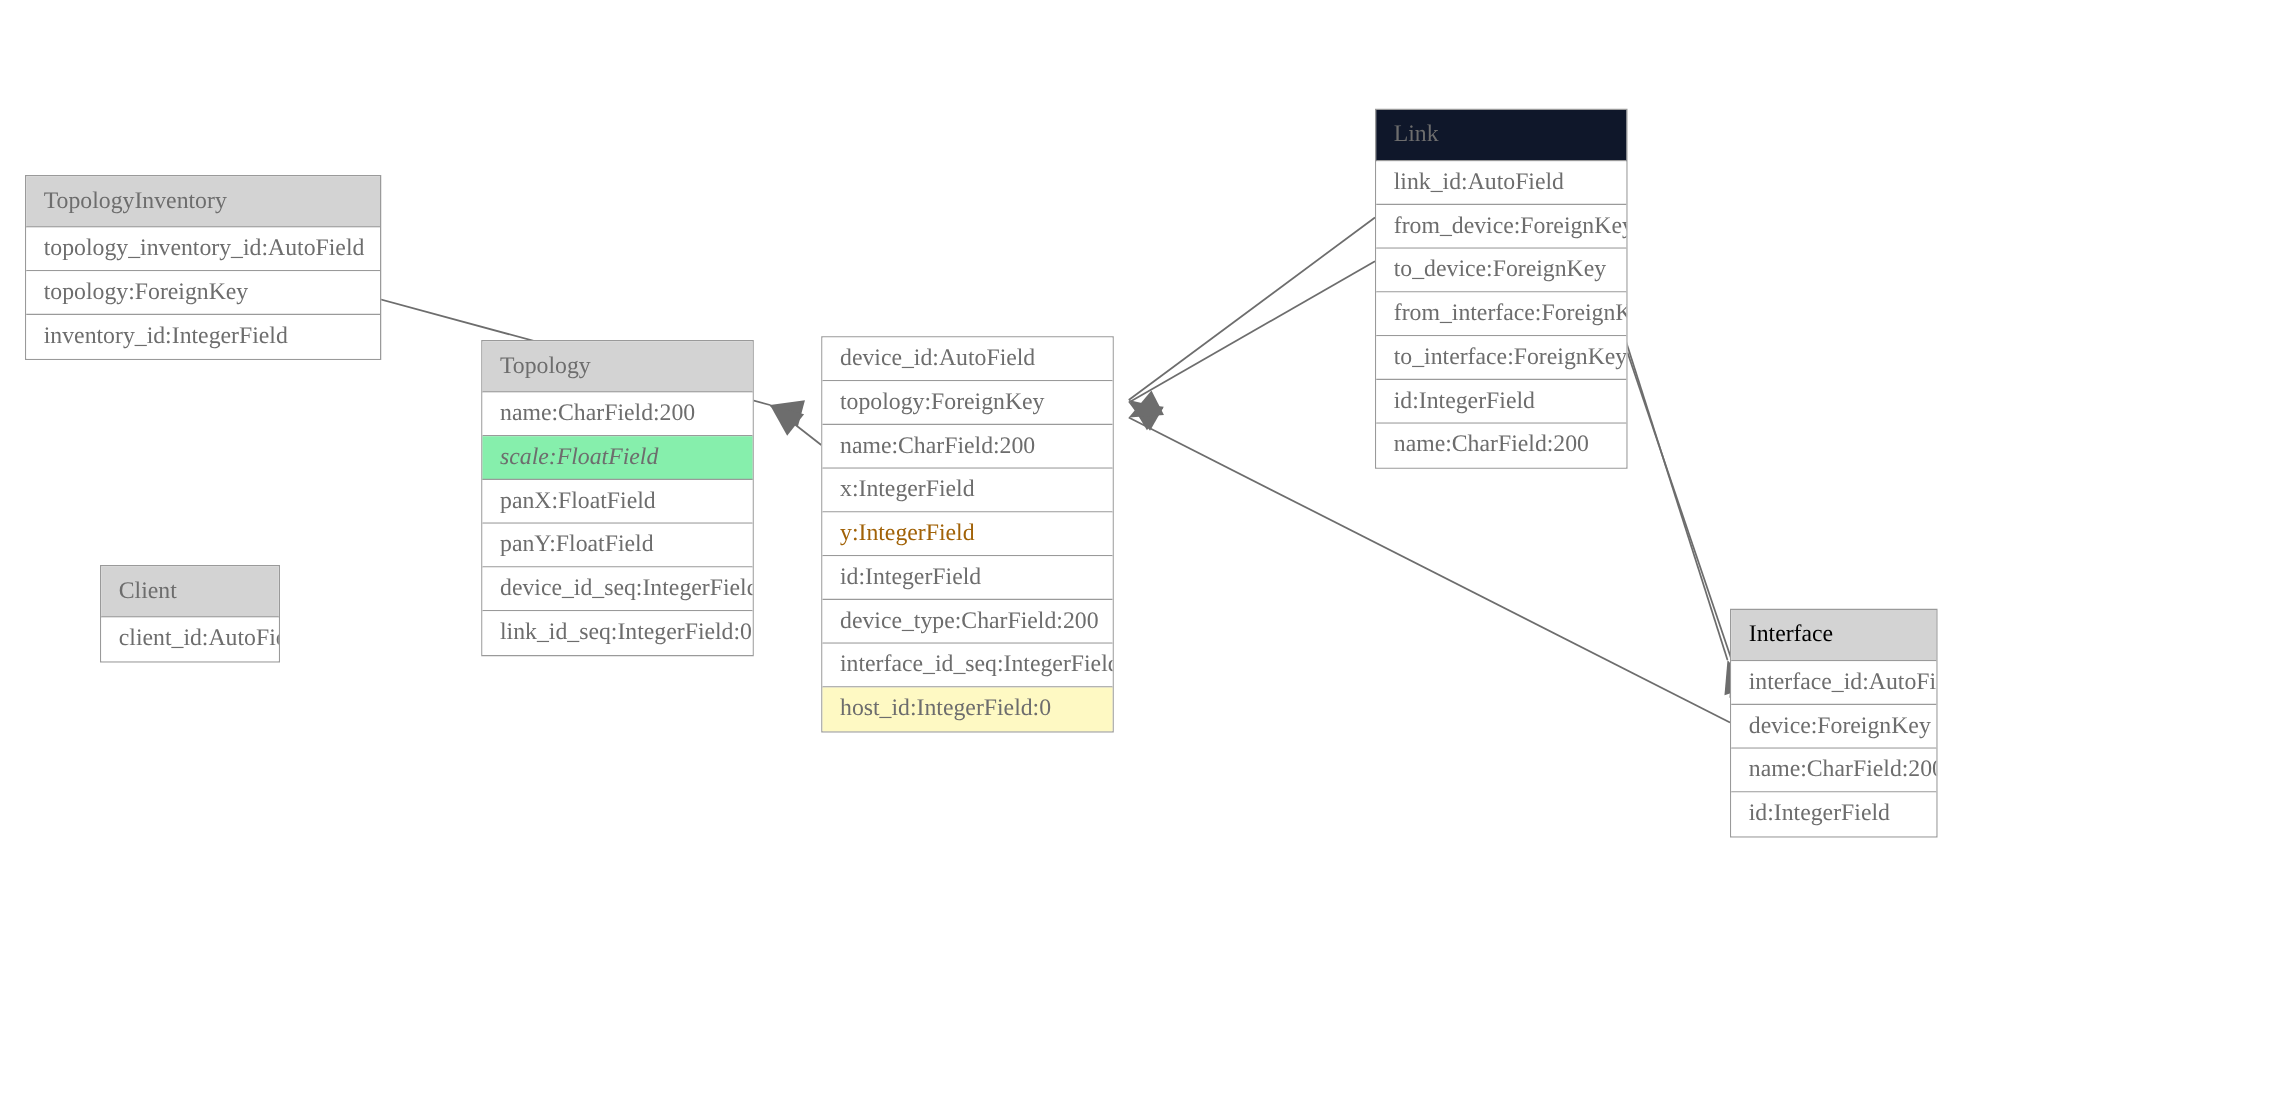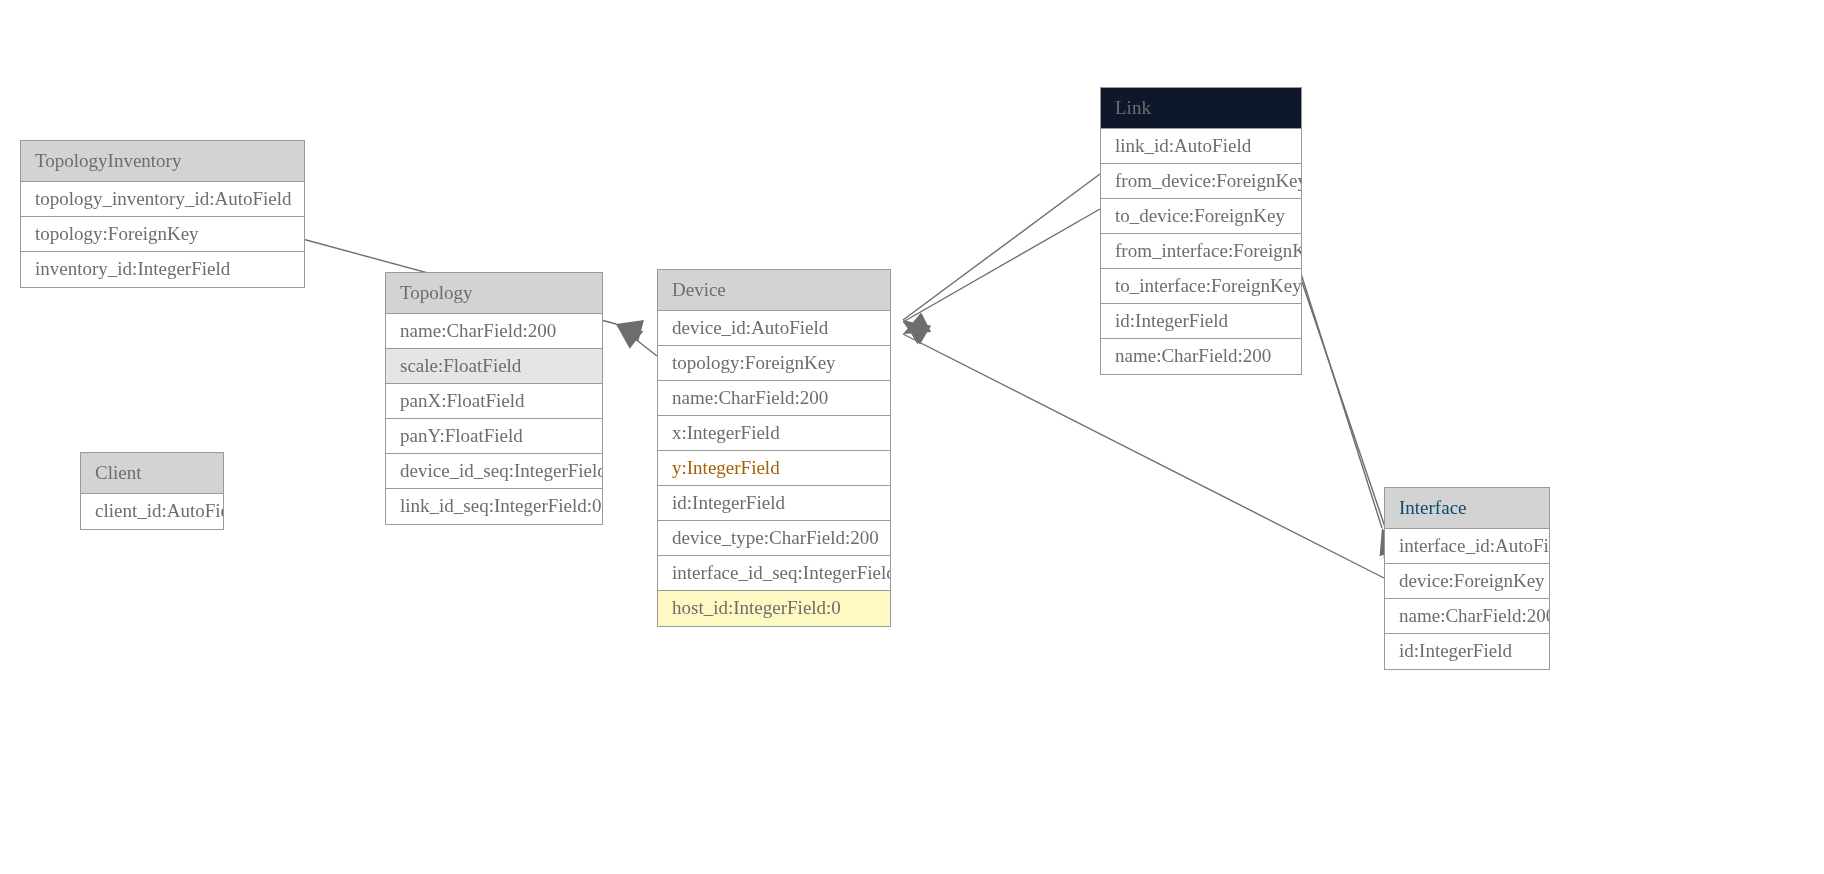--- a/index.html
+++ b/index.html
@@ -96,32 +96,31 @@
 
 <div class="entity" style="left: 20px; top: 140px; width: 285px; border-color: rgb(154, 154, 154);">
       <div class="entity-header" style="background: rgb(211, 211, 211); color: rgb(109, 109, 109); border-bottom-color: rgb(154, 154, 154);">TopologyInventory</div>
       <div class="entity-field" style="color: rgb(109, 109, 109); background: rgb(255, 255, 255); border-bottom-color: rgb(154, 154, 154);">topology_inventory_id:AutoField</div>
       <div class="entity-field" style="color: rgb(109, 109, 109); background: rgb(255, 255, 255); border-bottom-color: rgb(154, 154, 154);">topology:ForeignKey</div>
       <div class="entity-field last" style="color: rgb(109, 109, 109); background: rgb(255, 255, 255);">inventory_id:IntegerField</div>
     </div>
     <div class="entity" style="left: 385px; top: 272px; width: 218px; border-color: rgb(154, 154, 154);">
       <div class="entity-header" style="background: rgb(211, 211, 211); color: rgb(109, 109, 109); border-bottom-color: rgb(154, 154, 154);">Topology</div>
       <div class="entity-field" style="color: rgb(109, 109, 109); background: rgb(255, 255, 255); border-bottom-color: rgb(154, 154, 154);">name:CharField:200</div>
-      <div class="entity-field" style="color: rgb(109, 109, 109); background: #e5e5e5; border-bottom-color: rgb(154, 154, 154);">scale:FloatField</div>
+      <div class="entity-field" style="color: rgb(109, 109, 109); background: #86efac; border-bottom-color: rgb(154, 154, 154); font-style: italic;">scale:FloatField</div>
       <div class="entity-field" style="color: rgb(109, 109, 109); background: rgb(255, 255, 255); border-bottom-color: rgb(154, 154, 154);">panX:FloatField</div>
       <div class="entity-field" style="color: rgb(109, 109, 109); background: rgb(255, 255, 255); border-bottom-color: rgb(154, 154, 154);">panY:FloatField</div>
       <div class="entity-field" style="color: rgb(109, 109, 109); background: rgb(255, 255, 255); border-bottom-color: rgb(154, 154, 154);">device_id_seq:IntegerField:0</div>
       <div class="entity-field last" style="color: rgb(109, 109, 109); background: rgb(255, 255, 255);">link_id_seq:IntegerField:0</div>
     </div>
     <div class="entity" style="left: 68px; top: 452px; width: 144px; border-color: rgb(154, 154, 154); margin-left: 12px;">
       <div class="entity-header" style="background: rgb(211, 211, 211); color: rgb(109, 109, 109); border-bottom-color: rgb(154, 154, 154);">Client</div>
       <div class="entity-field last" style="color: rgb(109, 109, 109); background: rgb(255, 255, 255);">client_id:AutoField</div>
     </div>
     <div class="entity" style="left: 657px; top: 269px; width: 234px; border-color: rgb(154, 154, 154);">
-      <div class="entity-header" style="background: rgb(211, 211, 211); color: rgb(109, 109, 109); border-bottom-color: rgb(154, 154, 154);">Device</div>
       <div class="entity-field" style="color: rgb(109, 109, 109); background: rgb(255, 255, 255); border-bottom-color: rgb(154, 154, 154);">device_id:AutoField</div>
       <div class="entity-field" style="color: rgb(109, 109, 109); background: rgb(255, 255, 255); border-bottom-color: rgb(154, 154, 154);">topology:ForeignKey</div>
       <div class="entity-field" style="color: rgb(109, 109, 109); background: rgb(255, 255, 255); border-bottom-color: rgb(154, 154, 154);">name:CharField:200</div>
       <div class="entity-field" style="color: rgb(109, 109, 109); background: rgb(255, 255, 255); border-bottom-color: rgb(154, 154, 154);">x:IntegerField</div>
       <div class="entity-field" style="color: #a16207; background: rgb(255, 255, 255); border-bottom-color: rgb(154, 154, 154);">y:IntegerField</div>
       <div class="entity-field" style="color: rgb(109, 109, 109); background: rgb(255, 255, 255); border-bottom-color: rgb(154, 154, 154);">id:IntegerField</div>
       <div class="entity-field" style="color: rgb(109, 109, 109); background: rgb(255, 255, 255); border-bottom-color: rgb(154, 154, 154);">device_type:CharField:200</div>
       <div class="entity-field" style="color: rgb(109, 109, 109); background: rgb(255, 255, 255); border-bottom-color: rgb(154, 154, 154);">interface_id_seq:IntegerField:0</div>
       <div class="entity-field last" style="color: rgb(109, 109, 109); background: #fef9c3;">host_id:IntegerField:0</div>
     </div>
@@ -129,19 +128,19 @@
       <div class="entity-header" style="background: #0f172a; color: rgb(109, 109, 109); border-bottom-color: rgb(154, 154, 154);">Link</div>
       <div class="entity-field" style="color: rgb(109, 109, 109); background: rgb(255, 255, 255); border-bottom-color: rgb(154, 154, 154);">link_id:AutoField</div>
       <div class="entity-field" style="color: rgb(109, 109, 109); background: rgb(255, 255, 255); border-bottom-color: rgb(154, 154, 154);">from_device:ForeignKey</div>
       <div class="entity-field" style="color: rgb(109, 109, 109); background: rgb(255, 255, 255); border-bottom-color: rgb(154, 154, 154);">to_device:ForeignKey</div>
       <div class="entity-field" style="color: rgb(109, 109, 109); background: rgb(255, 255, 255); border-bottom-color: rgb(154, 154, 154);">from_interface:ForeignKey</div>
       <div class="entity-field" style="color: rgb(109, 109, 109); background: rgb(255, 255, 255); border-bottom-color: rgb(154, 154, 154);">to_interface:ForeignKey</div>
       <div class="entity-field" style="color: rgb(109, 109, 109); background: rgb(255, 255, 255); border-bottom-color: rgb(154, 154, 154);">id:IntegerField</div>
       <div class="entity-field last" style="color: rgb(109, 109, 109); background: rgb(255, 255, 255);">name:CharField:200</div>
     </div>
     <div class="entity" style="left: 1384px; top: 487px; width: 166px; border-color: rgb(154, 154, 154);">
-      <div class="entity-header" style="background: rgb(211, 211, 211); color: #0c4a6e; border-bottom-color: rgb(154, 154, 154);">Interface</div>
+      <div class="entity-header" style="background: rgb(211, 211, 211); color: #000000; border-bottom-color: rgb(154, 154, 154);">Interface</div>
       <div class="entity-field" style="color: rgb(109, 109, 109); background: rgb(255, 255, 255); border-bottom-color: rgb(154, 154, 154);">interface_id:AutoField</div>
       <div class="entity-field" style="color: rgb(109, 109, 109); background: rgb(255, 255, 255); border-bottom-color: rgb(154, 154, 154);">device:ForeignKey</div>
       <div class="entity-field" style="color: rgb(109, 109, 109); background: rgb(255, 255, 255); border-bottom-color: rgb(154, 154, 154);">name:CharField:200</div>
       <div class="entity-field last" style="color: rgb(109, 109, 109); background: rgb(255, 255, 255);">id:IntegerField</div>
     </div>
   </div>
 
 </body></html>

